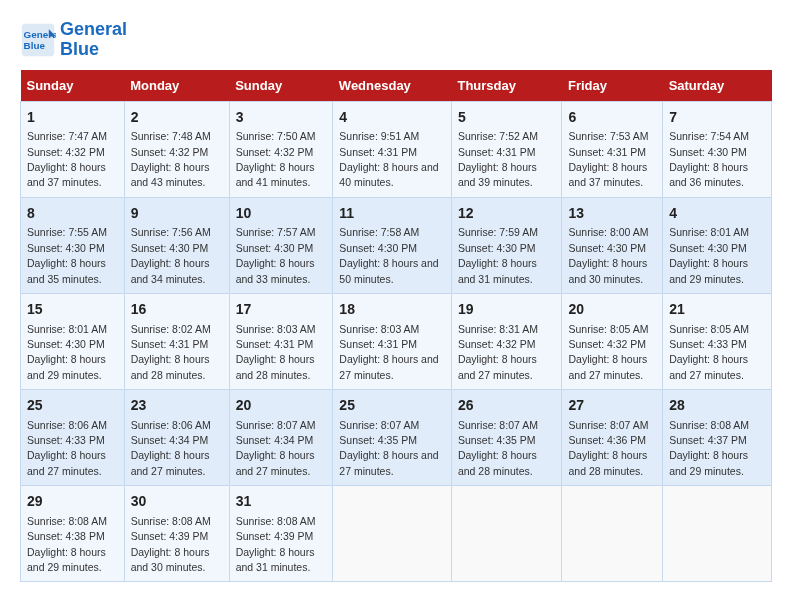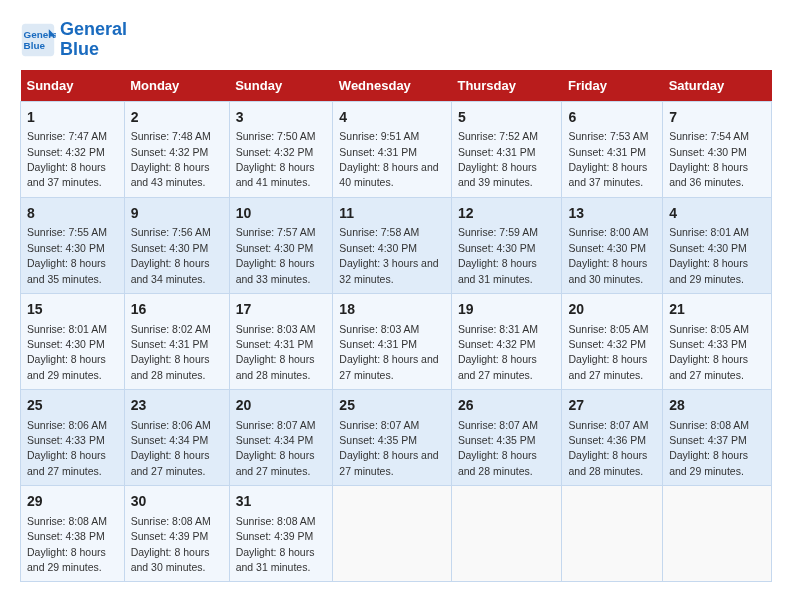--- a/index.html
+++ b/index.html
@@ -167,21 +167,21 @@
 <span class="cell-text">Sunrise: 7:56 AM</span><br>
 <span class="cell-text">Sunset: 4:30 PM</span><br>
 <span class="cell-text">Daylight: 8 hours and 34 minutes.</span></td>
         <td><span class="day-num">10</span>
 <span class="cell-text">Sunrise: 7:57 AM</span><br>
 <span class="cell-text">Sunset: 4:30 PM</span><br>
 <span class="cell-text">Daylight: 8 hours and 33 minutes.</span></td>
         <td><span class="day-num">11</span>
 <span class="cell-text">Sunrise: 7:58 AM</span><br>
 <span class="cell-text">Sunset: 4:30 PM</span><br>
-<span class="cell-text">Daylight: 3 hours and 32 minutes.</span></td>
+<span class="cell-text">Daylight: 8 hours and 50 minutes.</span></td>
         <td><span class="day-num">12</span>
 <span class="cell-text">Sunrise: 7:59 AM</span><br>
 <span class="cell-text">Sunset: 4:30 PM</span><br>
 <span class="cell-text">Daylight: 8 hours and 31 minutes.</span></td>
         <td><span class="day-num">13</span>
 <span class="cell-text">Sunrise: 8:00 AM</span><br>
 <span class="cell-text">Sunset: 4:30 PM</span><br>
 <span class="cell-text">Daylight: 8 hours and 30 minutes.</span></td>
         <td><span class="day-num">4</span>
 <span class="cell-text">Sunrise: 8:01 AM</span><br>

